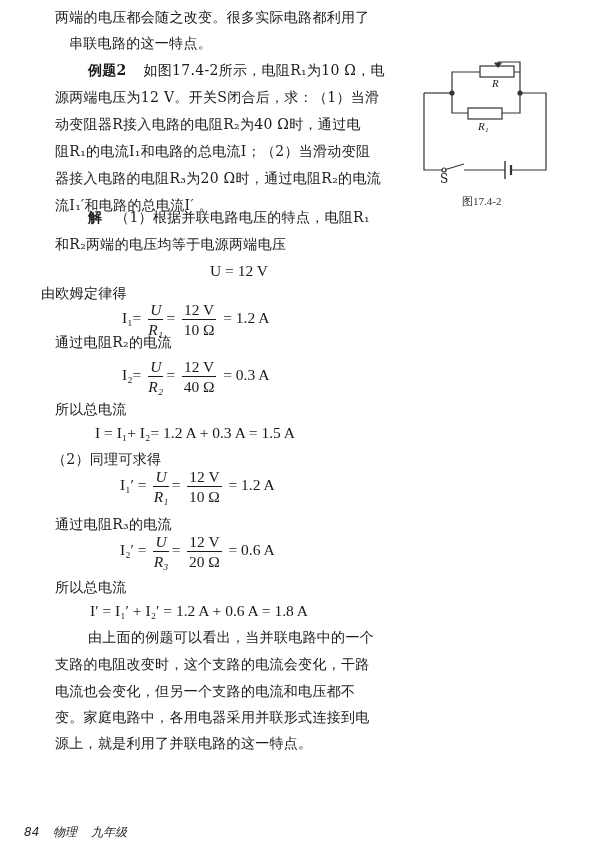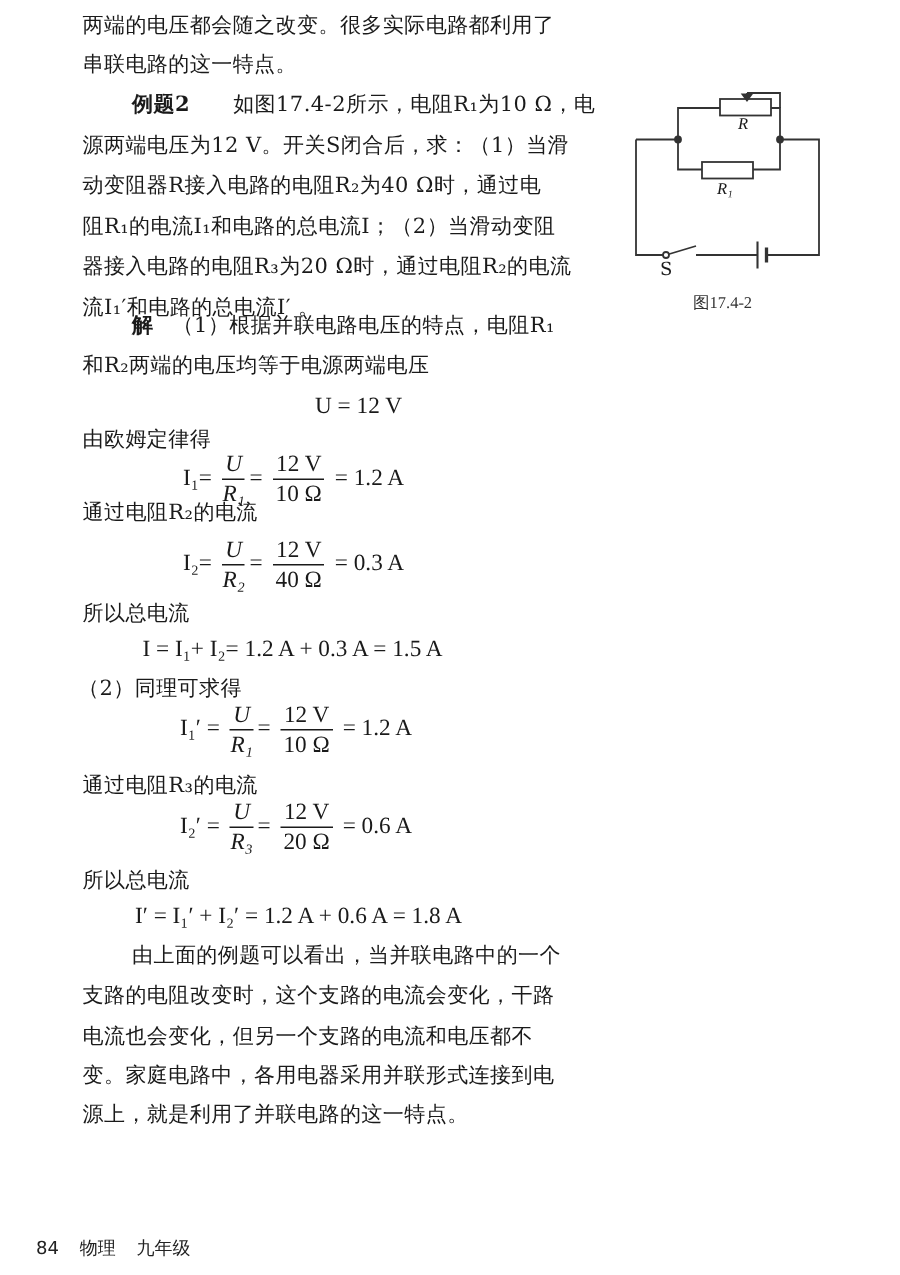--- a/index.html
+++ b/index.html
@@ -16,25 +16,25 @@
   .frac .num { display:block; border-bottom:1px solid #1a1a1a; padding:0 2px; line-height:19px; }
   .frac .den { display:block; line-height:19px; }
   .eq { position:absolute; font-size:15.5px; white-space:nowrap; font-family:"Liberation Serif",serif; }
   .fig-caption { position:absolute; font-size:11px; color:#333;font-family:Liberation Serif, serif; }
   .footer { position:absolute; font-family:"DejaVu Sans","Liberation Sans",sans-serif; font-size:12px; color:#222; }
 </style>
 </head>
 <body>
 
 <div class="line" style="left:55px;top:6px;">两端的电压都会随之改变。很多实际电路都利用了</div>
-<div class="line" style="left:55px;top:32px;">串联电路的这一特点。</div>
+<div class="line" style="left:69px;top:32px;">串联电路的这一特点。</div>
 
 <div class="line" style="left:88px;top:59px;">
   <span class="bold">例题2</span>
-  <span style="margin-left:24px">如图17.4-2所示，电阻R₁为10 Ω，电</span>
+  <span style="margin-left:12px">如图17.4-2所示，电阻R₁为10 Ω，电</span>
 </div>
 <div class="line" style="left:55px;top:86px;">源两端电压为12 V。开关S闭合后，求：（1）当滑</div>
 <div class="line" style="left:55px;top:113px;">动变阻器R接入电路的电阻R₂为40  Ω时，通过电</div>
 <div class="line" style="left:55px;top:140px;">阻R₁的电流I₁和电路的总电流I；（2）当滑动变阻</div>
 <div class="line" style="left:55px;top:167px;">器接入电路的电阻R₃为20  Ω时，通过电阻R₂的电流</div>
 <div class="line" style="left:55px;top:194px;">流I₁′和电路的总电流I′ 。</div>
 
 <div class="abs" style="left:420px;top:58px;width:130px;height:130px;">
   <svg width="130" height="130" viewBox="0 0 130 130" fill="none" stroke="#333" stroke-width="1.2">
 
@@ -65,21 +65,21 @@
   <span class="abs" style="left:20px;top:114px;font-size:12px;">S</span>
 </div>
 <div class="fig-caption" style="left:462px;top:194px;">图17.4-2</div>
 
 <div class="line" style="left:88px;top:206px;">
   <span class="bold">解</span>
   <span style="margin-left:8px">（1）根据并联电路电压的特点，电阻R₁</span>
 </div>
 <div class="line" style="left:55px;top:233px;">和R₂两端的电压均等于电源两端电压</div>
 <div class="eq" style="left:210px;top:262px;">U = 12 V</div>
-<div class="line" style="left:55px;top:282px;">由欧姆定律得</div>
+<div class="line" style="left:41px;top:282px;">由欧姆定律得</div>
 
 <div class="eq" style="left:122px;top:300px;">
   <span>I₁=</span>
   <span class="frac"><span class="num it">U</span><span class="den it">R₁</span></span>=
   <span class="frac"><span class="num">12 V</span><span class="den">10  Ω</span></span>
   <span>= 1.2 A</span>
 </div>
 <div class="line" style="left:55px;top:331px;">通过电阻R₂的电流</div>
 <div class="eq" style="left:122px;top:357px;">
   <span>I₂=</span>
@@ -106,17 +106,17 @@
 </div>
 <div class="line" style="left:55px;top:576px;">所以总电流</div>
 <div class="eq" style="left:90px;top:602px;">I′ = I₁′ + I₂′ = 1.2 A + 0.6 A = 1.8 A</div>
 
 <div class="line" style="left:88px;top:626px;">由上面的例题可以看出，当并联电路中的一个</div>
 <div class="line" style="left:55px;top:653px;">支路的电阻改变时，这个支路的电流会变化，干路</div>
 <div class="line" style="left:55px;top:680px;">电流也会变化，但另一个支路的电流和电压都不</div>
 <div class="line" style="left:55px;top:706px;">变。家庭电路中，各用电器采用并联形式连接到电</div>
 <div class="line" style="left:55px;top:732px;">源上，就是利用了并联电路的这一特点。</div>
 
-<div class="footer" style="left:24px;top:824px;">
+<div class="footer" style="left:24px;top:824px;font-style:italic;">
   <span>84</span>
   <span style="margin-left:10px">物理</span>
   <span style="margin-left:10px">九年级</span>
 </div>
 
 </body></html>

